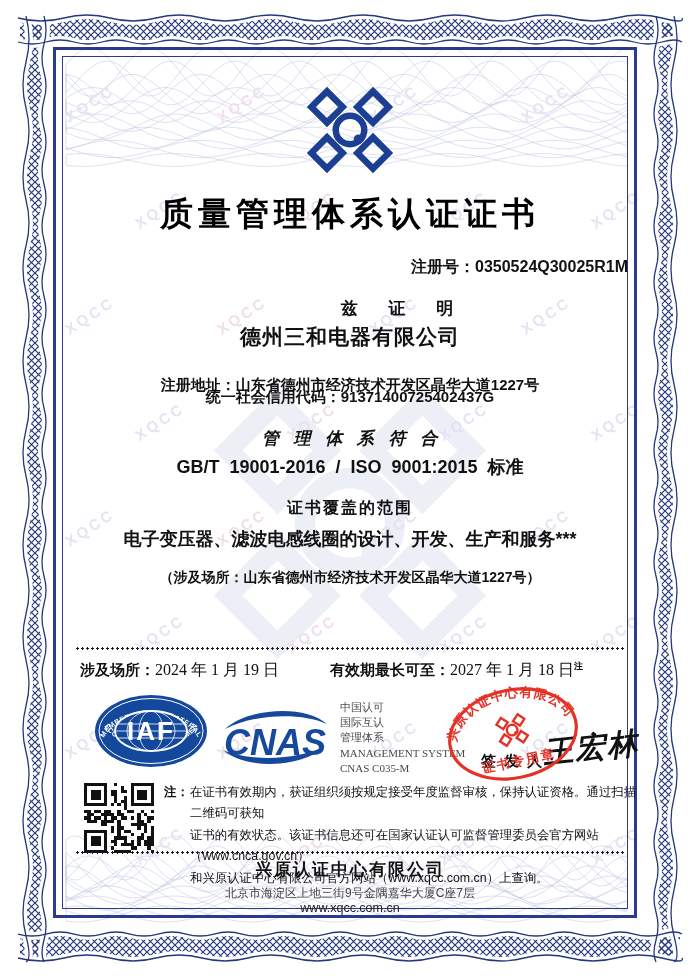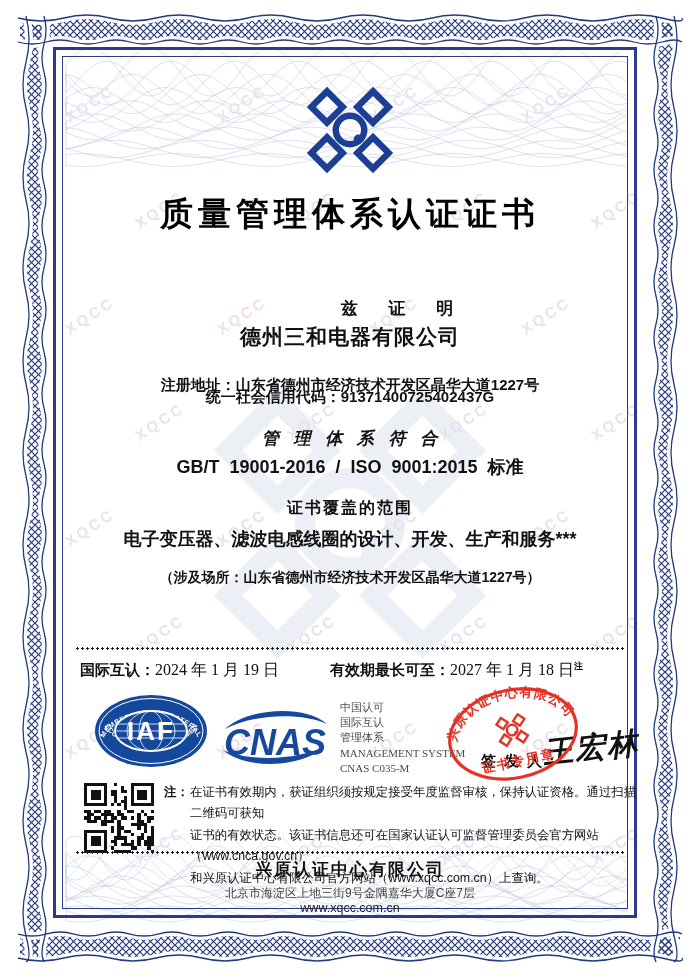--- a/index.html
+++ b/index.html
@@ -180,35 +180,38 @@
   <div class="frame">
     <div class="frame-inner"></div>
   </div>
 
   <svg class="logo-main" width="92" height="92">
     <use href="#xqcc-logo" width="92" height="92"></use>
   </svg>
 
   <div class="c title">质量管理体系认证证书</div>
 
+  <div class="reg">
+    <span>注册号：</span><span>0350524Q30025R1M</span>
+  </div>
 
   <div class="c certify">兹 证 明</div>
   <div class="c company">德州三和电器有限公司</div>
   <div class="c addr">注册地址：山东省德州市经济技术开发区晶华大道1227号</div>
   <div class="c code">统一社会信用代码：91371400725402437G</div>
   <div class="c sys">管 理 体 系 符 合</div>
   <div class="c std">GB/T 19001-2016 / ISO 9001:2015 标准</div>
   <div class="c scopehead">证书覆盖的范围</div>
   <div class="c scope">电子变压器、滤波电感线圈的设计、开发、生产和服务***</div>
   <div class="c sites">（涉及场所：山东省德州市经济技术开发区晶华大道1227号）</div>
 
   <div class="dots" style="top:647px"></div>
 
   <div class="date-line" style="left:80px">
-    <span class="date-label">国际互认：</span><span class="date-value">2024 年 1 月 19 日</span>
+    <span class="date-label">涉及场所：</span><span class="date-value">2024 年 1 月 19 日</span>
   </div>
   <div class="date-line" style="left:330px">
     <span class="date-label">有效期最长可至：</span><span class="date-value">2027 年 1 月 18 日</span><sup>注</sup>
   </div>
 
   <svg class="abs" style="left:92px;top:692px;z-index:2" width="118" height="78" viewBox="0 0 118 78">
     <defs>
       <path id="iafTop" d="M 12 46 A 49 31 0 0 1 106 46" fill="none"></path>
       <path id="iafBot" d="M 13 35 A 49 31 0 0 0 105 35" fill="none"></path>
       <clipPath id="iafClip">

